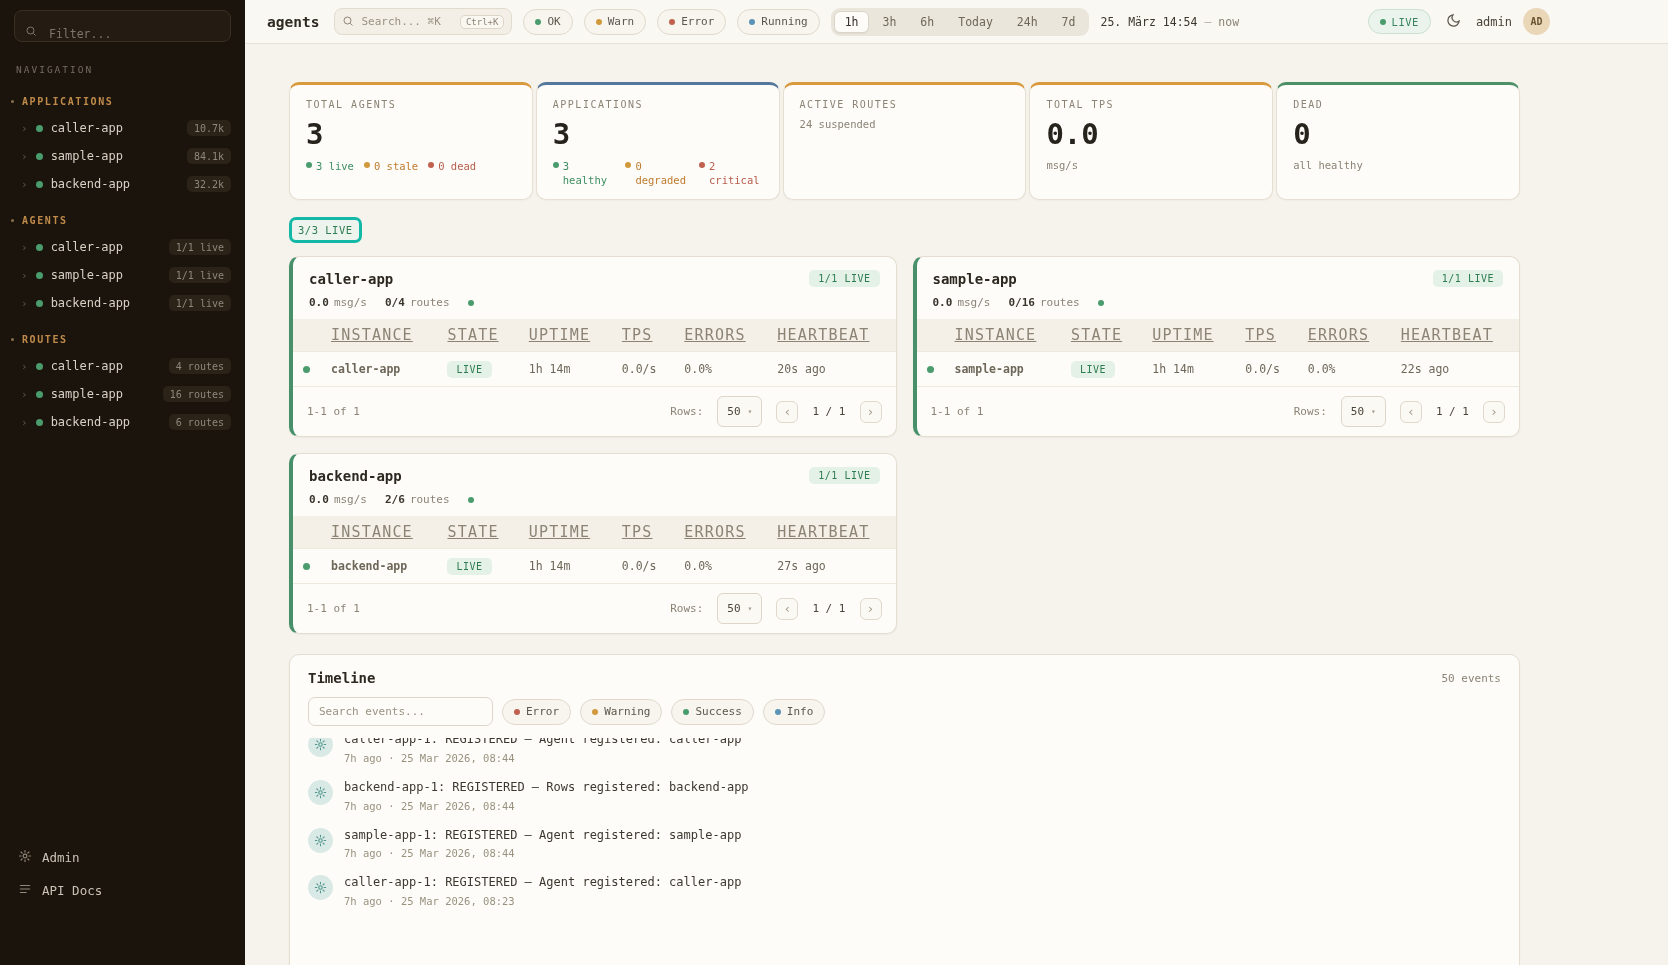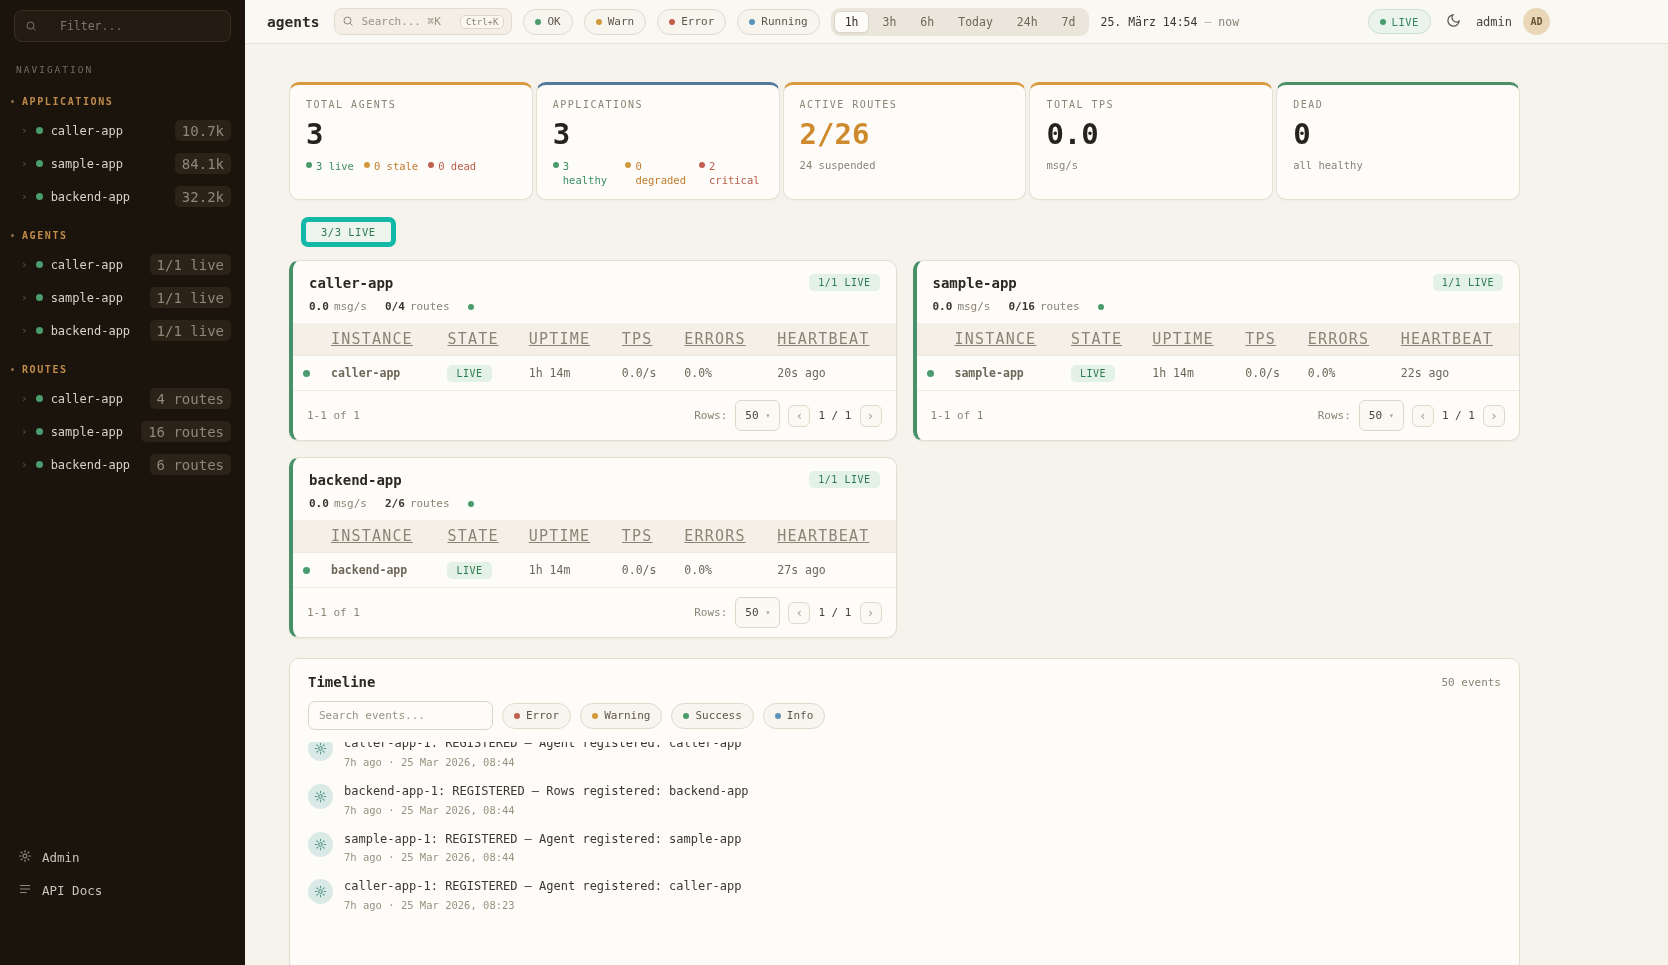--- a/index.html
+++ b/index.html
@@ -11,21 +11,21 @@
   }
   
   .sidebar {
     width:245px; flex:none; background:#1b140c; height:100%;
     display:flex; flex-direction:column;
   }
   .side-logo { display:flex; align-items:center; gap:9px; padding:15px 16px 8px; cursor:pointer; }
   .brand { color:#d19a58; font-weight:bold; font-size:15px; letter-spacing:.5px; }
   .version { color:#7d766c; font-size:10.5px; }
   .side-filter {
-    margin:10px 14px 4px; display:flex; align-items:center; gap:23px;
+    margin:10px 14px 4px; display:flex; align-items:flex-end; gap:12px;
     background:#241c12; border:1px solid #3a3022; border-radius:8px;
     height:32px; padding:0 10px; color:#7d766c;
   }
   .side-filter input {
     background:transparent; border:none; outline:none; width:100%;
     font:inherit; font-size:11.5px; color:#b5ad9f;
   }
   .side-filter input::placeholder { color:#7d766c; }
   .nav-label { padding:18px 16px 4px; font-size:9.5px; letter-spacing:2px; color:#746c60; }
   .side-section { margin-top:12px; }
@@ -35,21 +35,21 @@
   }
   .sec-dot { width:3px; height:3px; border-radius:50%; background:#8a6f4a; }
   .side-item {
     display:flex; align-items:center; gap:8px; padding:6px 14px 6px 21px; cursor:pointer;
   }
   .chev { color:#5f5749; font-size:11px; line-height:1; }
   .dot { border-radius:50%; display:inline-block; flex:none; }
   .dot-g { width:7px; height:7px; background:#4a9c6d; }
   .item-label { flex:1; color:#d8d1c6; font-size:12px; }
   .side-badge {
-    background:#2b2317; color:#8f8779; font-size:14px;
+    background:#2b2317; color:#8f8779; font-size:10px;
     padding:2.5px 7px; border-radius:5px; white-space:nowrap;
   }
   .side-footer { margin-top:auto; padding:10px 16px 58px; }
   .side-footer-item {
     display:flex; align-items:center; gap:10px; padding:8px 2px;
     color:#c9c2b6; font-size:12.5px; cursor:pointer;
   }
   .side-footer-item svg { color:#8f8779; }
   
   .content { flex:1; display:flex; flex-direction:column; overflow:hidden; }
@@ -112,23 +112,23 @@
   .stat-label { font-size:10px; letter-spacing:1.5px; color:#8c8375; }
   .stat-value { font-size:29px; font-weight:bold; margin-top:7px; color:#26231d; }
   .v-orange { color:#cf8a2e; }
   .stat-meta { margin-top:8px; display:flex; gap:4px 10px; font-size:10.5px; color:#8c8375; }
   .meta-item { display:flex; align-items:flex-start; gap:4px; }
   .meta-item .dot { width:6px; height:6px; margin-top:3px; }
   .meta-item span { display:inline-block; max-width:58px; line-height:1.35; }
   .t-green { color:#3e8e62; } .t-orange { color:#c07b2d; } .t-red { color:#b85c4a; }
   .d-green { background:#4a9c6d; } .d-orange { background:#d09a3c; } .d-red { background:#c0604f; }
   .badge-live-lg {
-    display:inline-flex; align-items:center; border:5px solid #14b8a6; background:#ecf4ed;
-    color:#2f7c51; font-size:10.5px; letter-spacing:.5px; padding:4px 15px;
-    border-radius:7px; margin-top:17px;margin-left:12px;
+    display:inline-flex; align-items:center; border:3px solid #14b8a6; background:#ecf4ed;
+    color:#2f7c51; font-size:10.5px; letter-spacing:.5px; padding:4px 6px;
+    border-radius:7px; margin-top:17px;
   }
   
   .app-grid { display:grid; grid-template-columns:1fr 1fr; gap:16px; margin-top:13px; align-items:start; }
   .app-card {
     background:#fdfcf9; border:1px solid #e4ddd0; border-left:4px solid #47906a;
     border-radius:10px; box-shadow:0 1px 2px rgba(0,0,0,.04); overflow:hidden;
   }
   .app-head { display:flex; justify-content:space-between; align-items:center; padding:13px 16px 5px; }
   .app-title { font-weight:bold; font-size:14px; color:#2c2820; cursor:pointer; }
   .badge-live {
@@ -144,21 +144,21 @@
     font-weight:normal; text-align:left; padding:7px 10px; white-space:nowrap;text-decoration:underline;
   }
   .app-table th.dotcol { width:28px; }
   .app-table td { padding:10px; font-size:11.5px; color:#6e6759; border-top:1px solid #efe9dd; white-space:nowrap; }
   .app-table tr { cursor:pointer; }
   .td-inst { font-weight:bold; color:#33302a; }
   .app-foot {
     display:flex; align-items:center; justify-content:space-between;
     padding:9px 14px; border-top:1px solid #efe9dd; font-size:11px; color:#8c8375;
   }
-  .foot-right { display:flex; align-items:center; gap:8px; }
+  .foot-right { display:flex; align-items:center; gap:14px; }
   .rows-select {
     display:flex; align-items:center; gap:7px; border:1px solid #ddd6c8; background:#fbf9f4;
     border-radius:6px; padding:8px 9px; color:#4a4439; font-size:11px; cursor:pointer;
   }
   .rows-select .caret { font-size:8px; color:#a59d8d; }
   .page-btn {
     width:22px; height:22px; border:1px solid #e0d9cb; background:#fbf9f4; border-radius:6px;
     color:#a59d8d; display:flex; align-items:center; justify-content:center;
     font-size:13px; cursor:pointer;
   }
@@ -404,21 +404,20 @@
               <span>0 degraded</span>
             </span>
           <span class="meta-item t-red">
               <span class="dot d-red"></span>
               <span>2 critical</span>
             </span>
         </div>
       </div>
       <div class="stat-card">
         <div class="stat-label">ACTIVE ROUTES</div>
-        <div class="stat-value v-orange">2/26</div>
         <div class="stat-meta">
             <span>24 suspended</span>
           </div>
       </div>
       <div class="stat-card">
         <div class="stat-label">TOTAL TPS</div>
         <div class="stat-value">0.0</div>
         <div class="stat-meta">
             <span>msg/s</span>
           </div>

